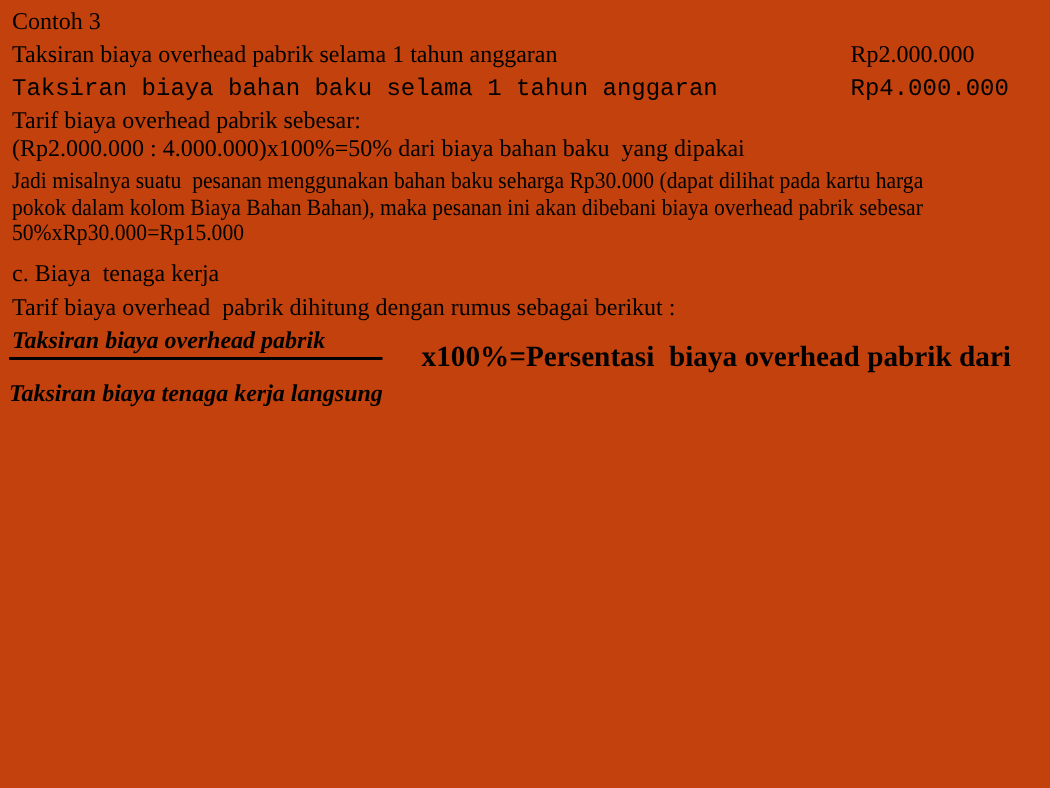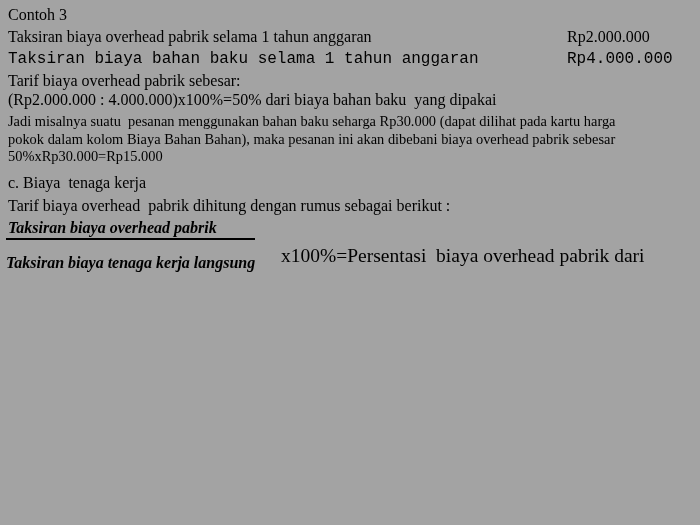--- a/index.html
+++ b/index.html
@@ -4,21 +4,21 @@
 <style>
   html, body {
     margin: 0;
     padding: 0;
     background: #ffffff;
   }
   .page {
     position: relative;
     width: 700px;
     height: 525px;
-    background: #a3a3a3;
+    background: #c2410c;
     color: #000000;
     font-family: "Liberation Serif", serif;
     font-size: 16px;
     overflow: hidden;
   }
   .line {
     position: absolute;
     left: 8px;
     white-space: pre;
     line-height: 18px;
@@ -67,25 +67,24 @@
   }
   .fraction .den {
     display: block;
     margin-top: 14px;
     white-space: pre;
   }
   .formula-result {
     position: absolute;
     left: 281px;
     top: 228px;
-    font-weight: normal;
+    font-weight: bold;
     font-size: 19.5px;
     white-space: pre;
     line-height: 22px;
-    margin-top: 17px;
   }
   .formula-result-2 {
     position: absolute;
     left: 355px;
     top: 263px;
     font-weight: bold;
     font-size: 19.5px;
     white-space: pre;
     line-height: 22px;
   }

